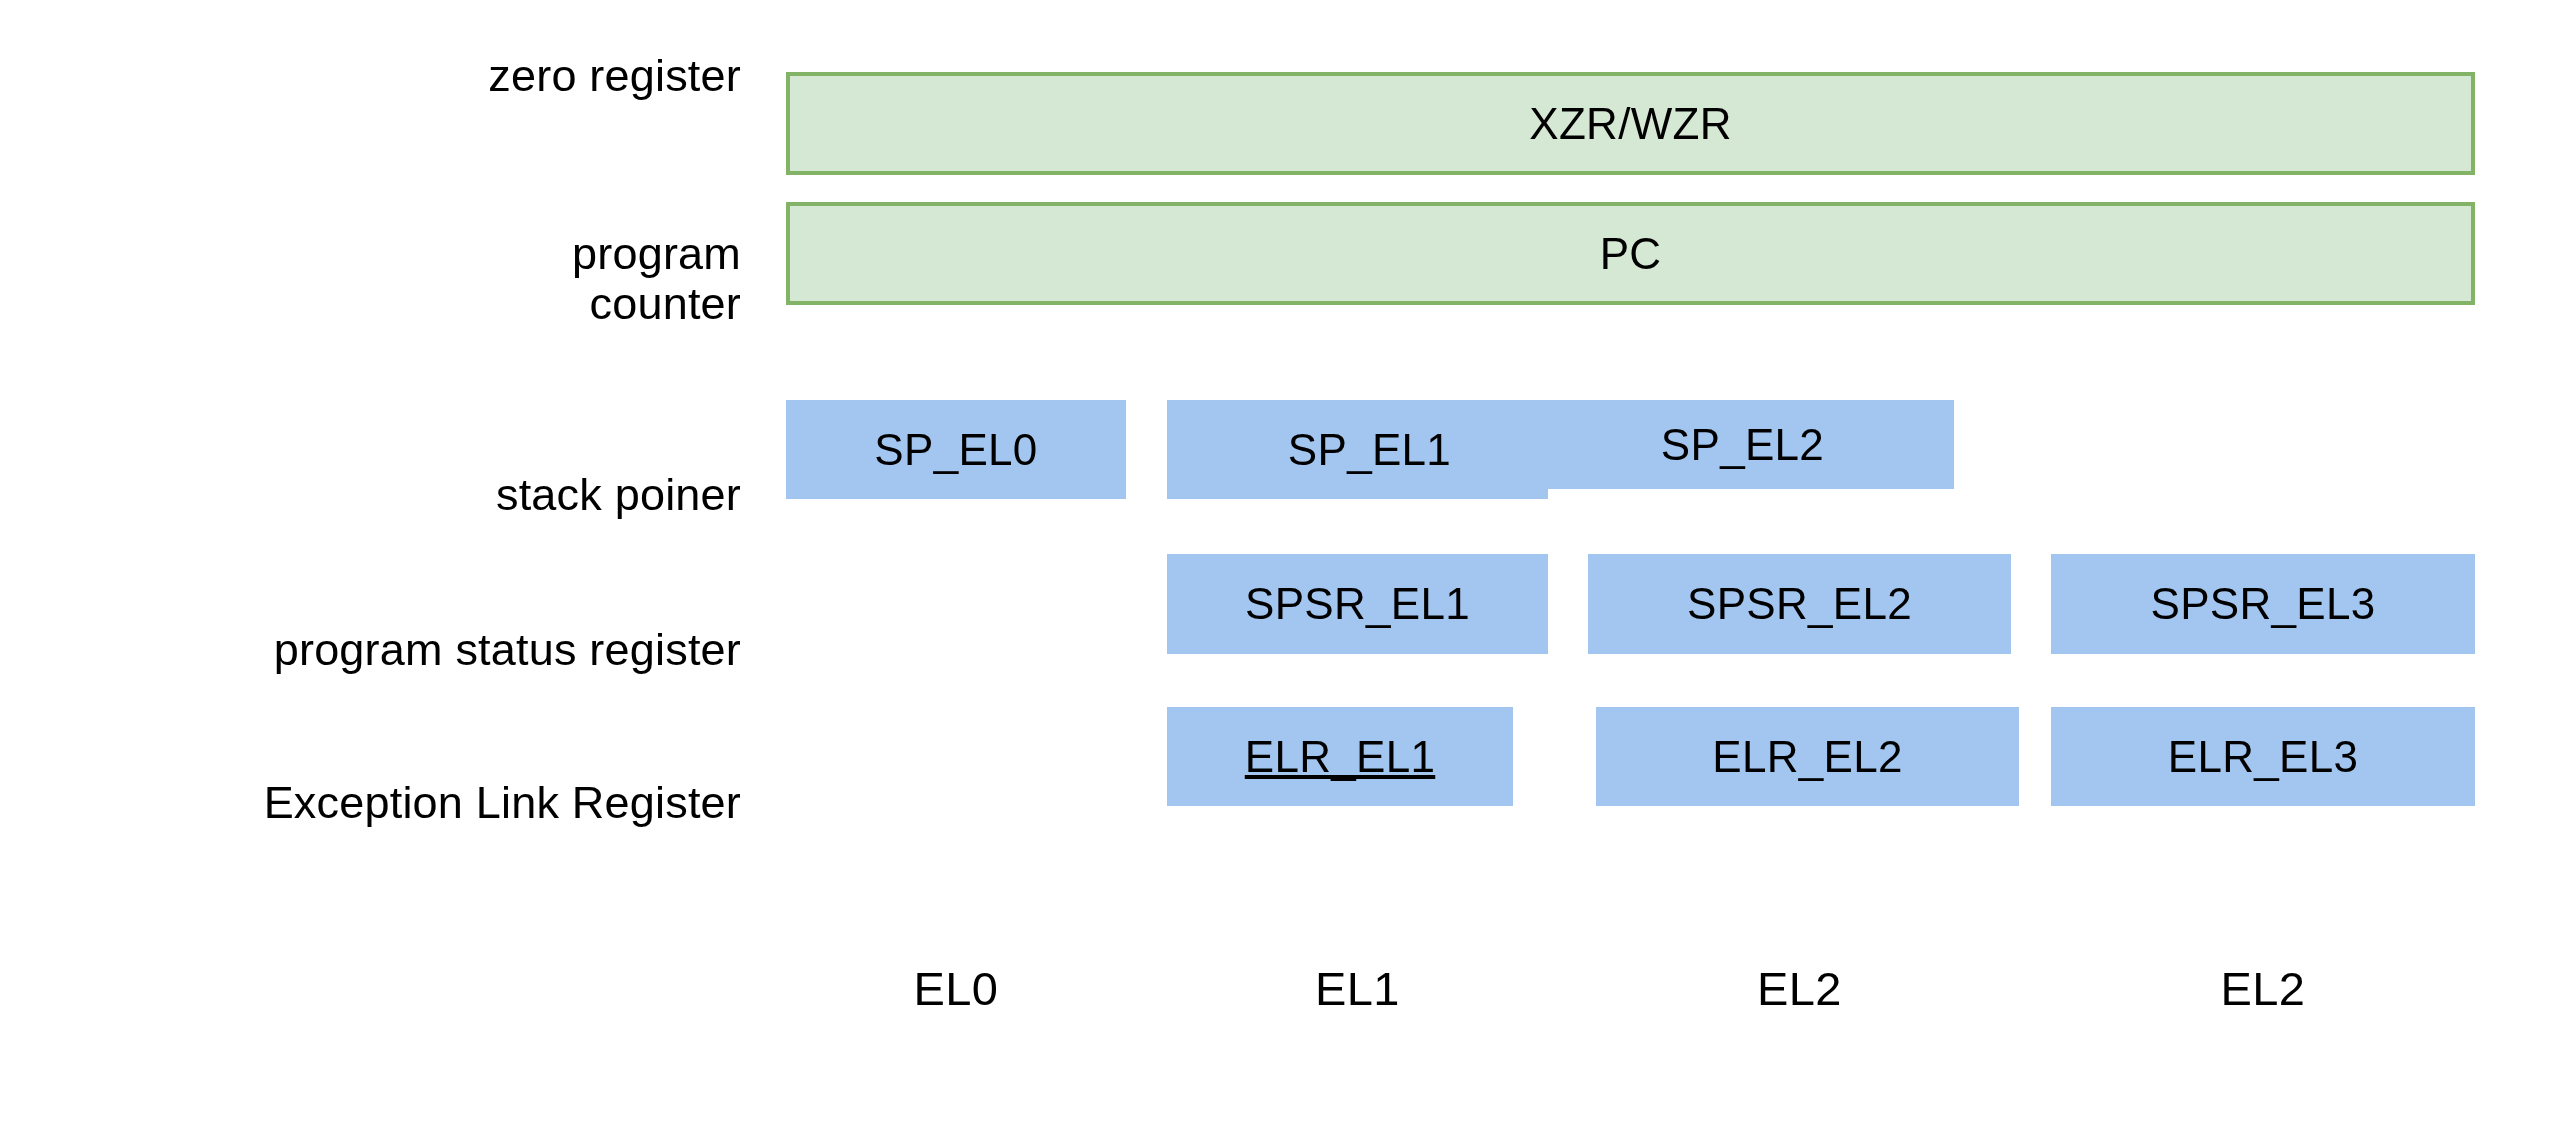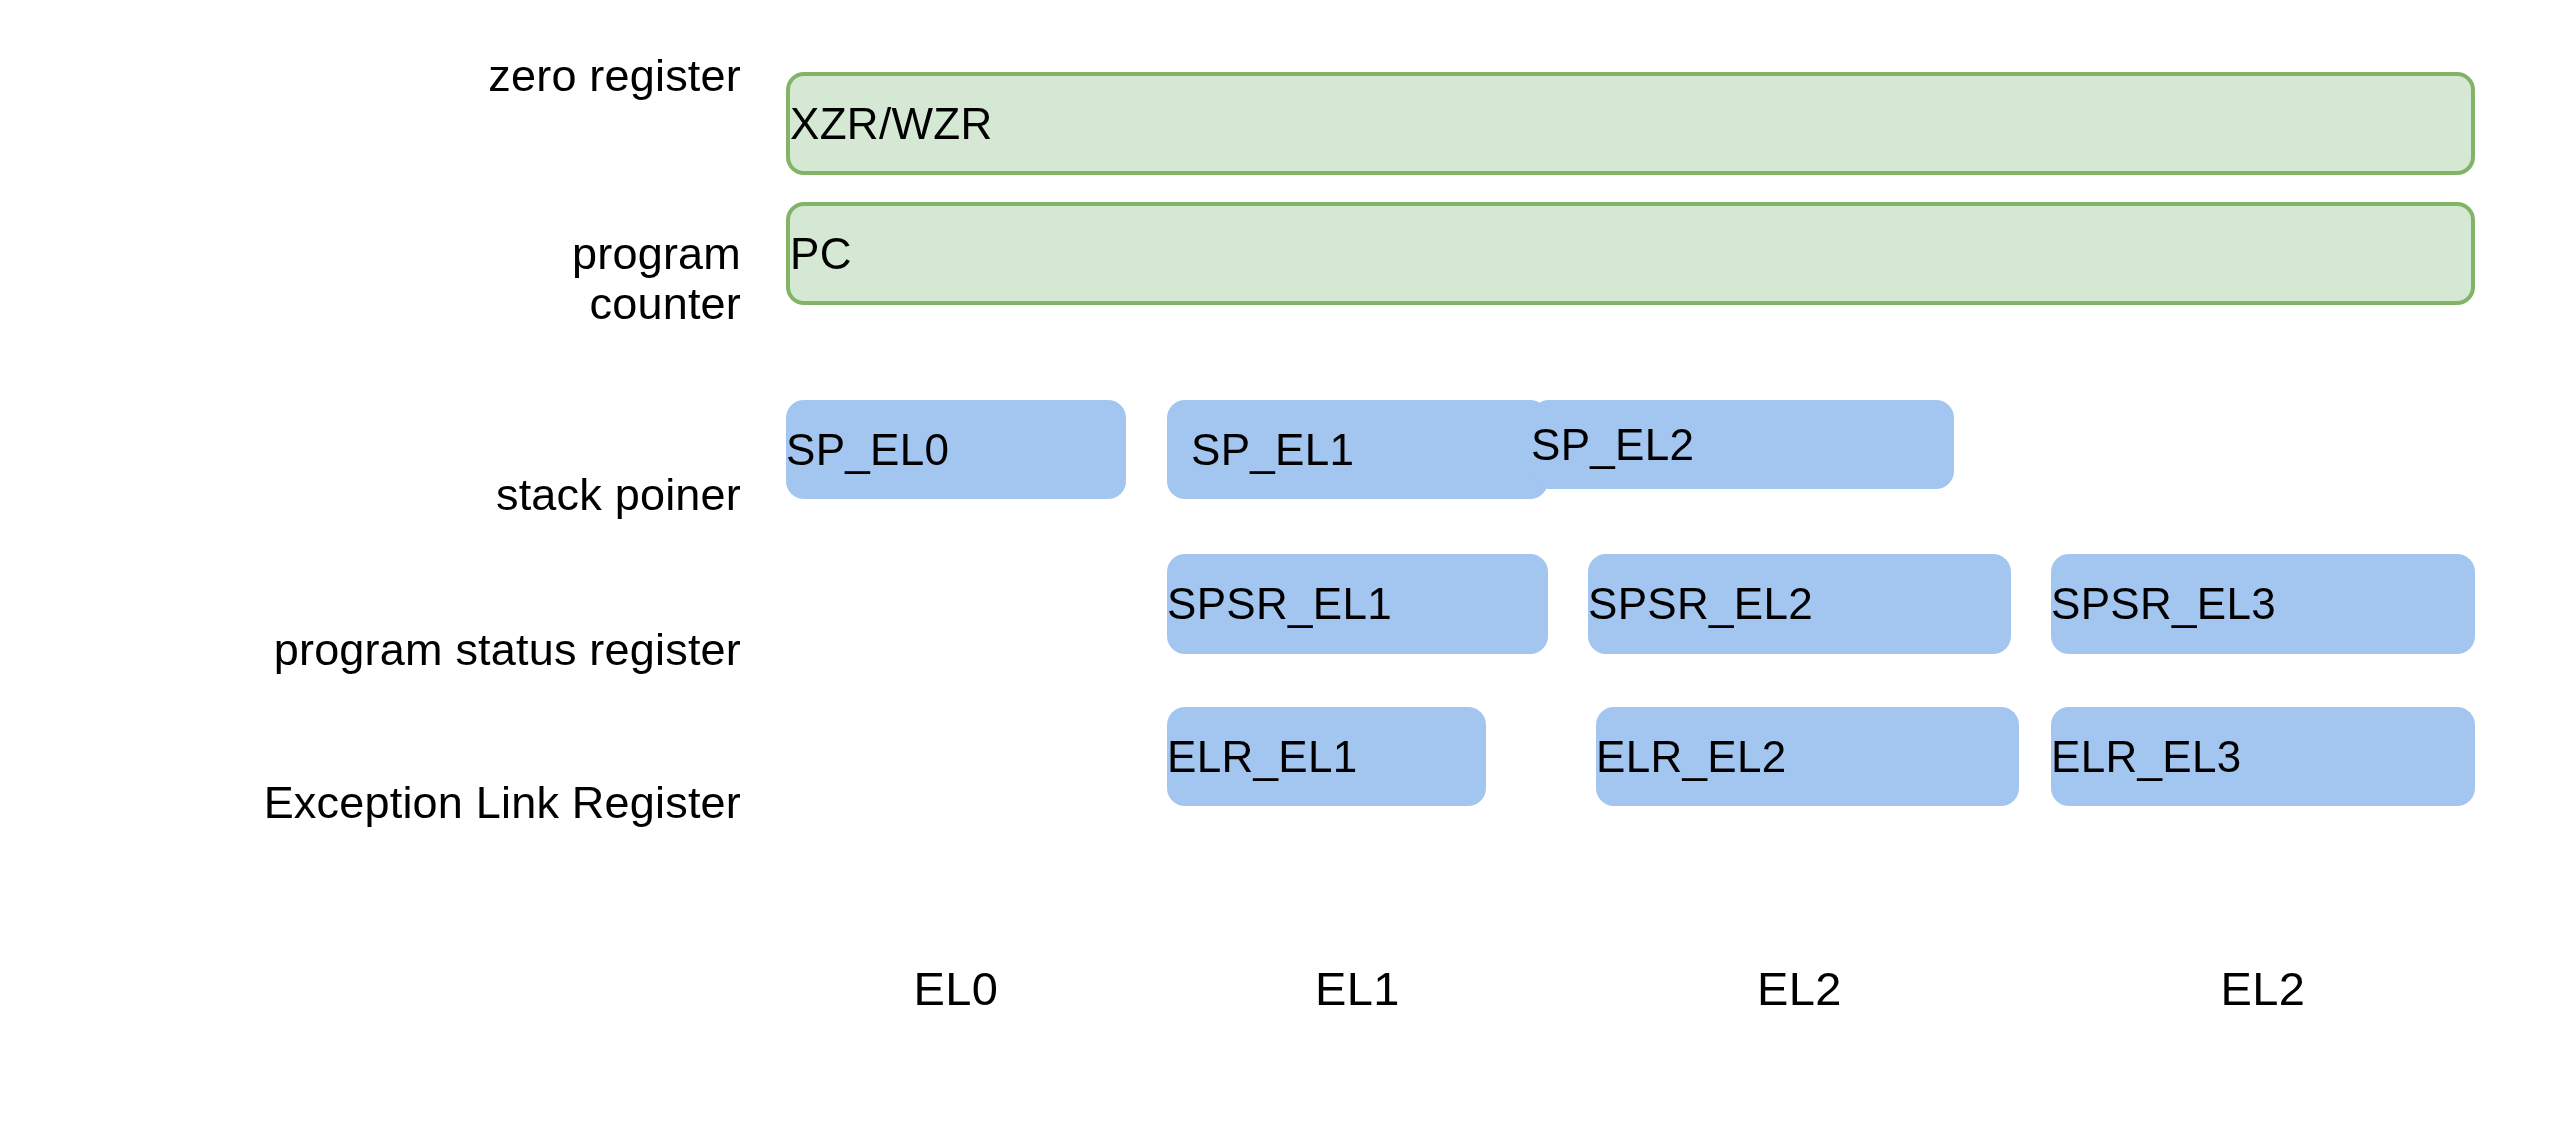--- a/index.html
+++ b/index.html
@@ -34,25 +34,24 @@
     white-space: pre-line;
     letter-spacing: 0.2px;
   }
 
   
   .box {
     position: absolute;
     box-sizing: border-box;
     display: flex;
     align-items: center;
-    justify-content: flex-start;
+    justify-content: center;
     font-size: 44px;
     color: #000000;
     letter-spacing: 0.3px;
-    border-radius: 18px;
   }
   .box.green {
     background: #d5e8d4;
     border: 4.2px solid #82b366;
   }
   .box.blue {
     background: #a3c6f0;
     border: none;
   }
 
@@ -102,21 +101,21 @@
   <div class="box blue" style="left:1167px; top:554px; width:381px; height:100px;">
     <span>SPSR_EL1</span>
   </div>
   <div class="box blue" style="left:1588px; top:554px; width:423px; height:100px;">
     <span>SPSR_EL2</span>
   </div>
   <div class="box blue" style="left:2051px; top:554px; width:424px; height:100px;">
     <span>SPSR_EL3</span>
   </div>
 
-  <div class="box blue" style="left:1167px; top:707px; width:319px; height:99px;">
+  <div class="box blue" style="left:1167px; top:707px; width:346px; height:99px;text-decoration:underline;">
     <span>ELR_EL1</span>
   </div>
   <div class="box blue" style="left:1588px; top:707px; width:423px; height:99px;margin-left:8px;">
     <span>ELR_EL2</span>
   </div>
   <div class="box blue" style="left:2051px; top:707px; width:424px; height:99px;">
     <span>ELR_EL3</span>
   </div>
 
   <div class="col-label" style="left:786px; top:961px; width:340px;">EL0</div>

